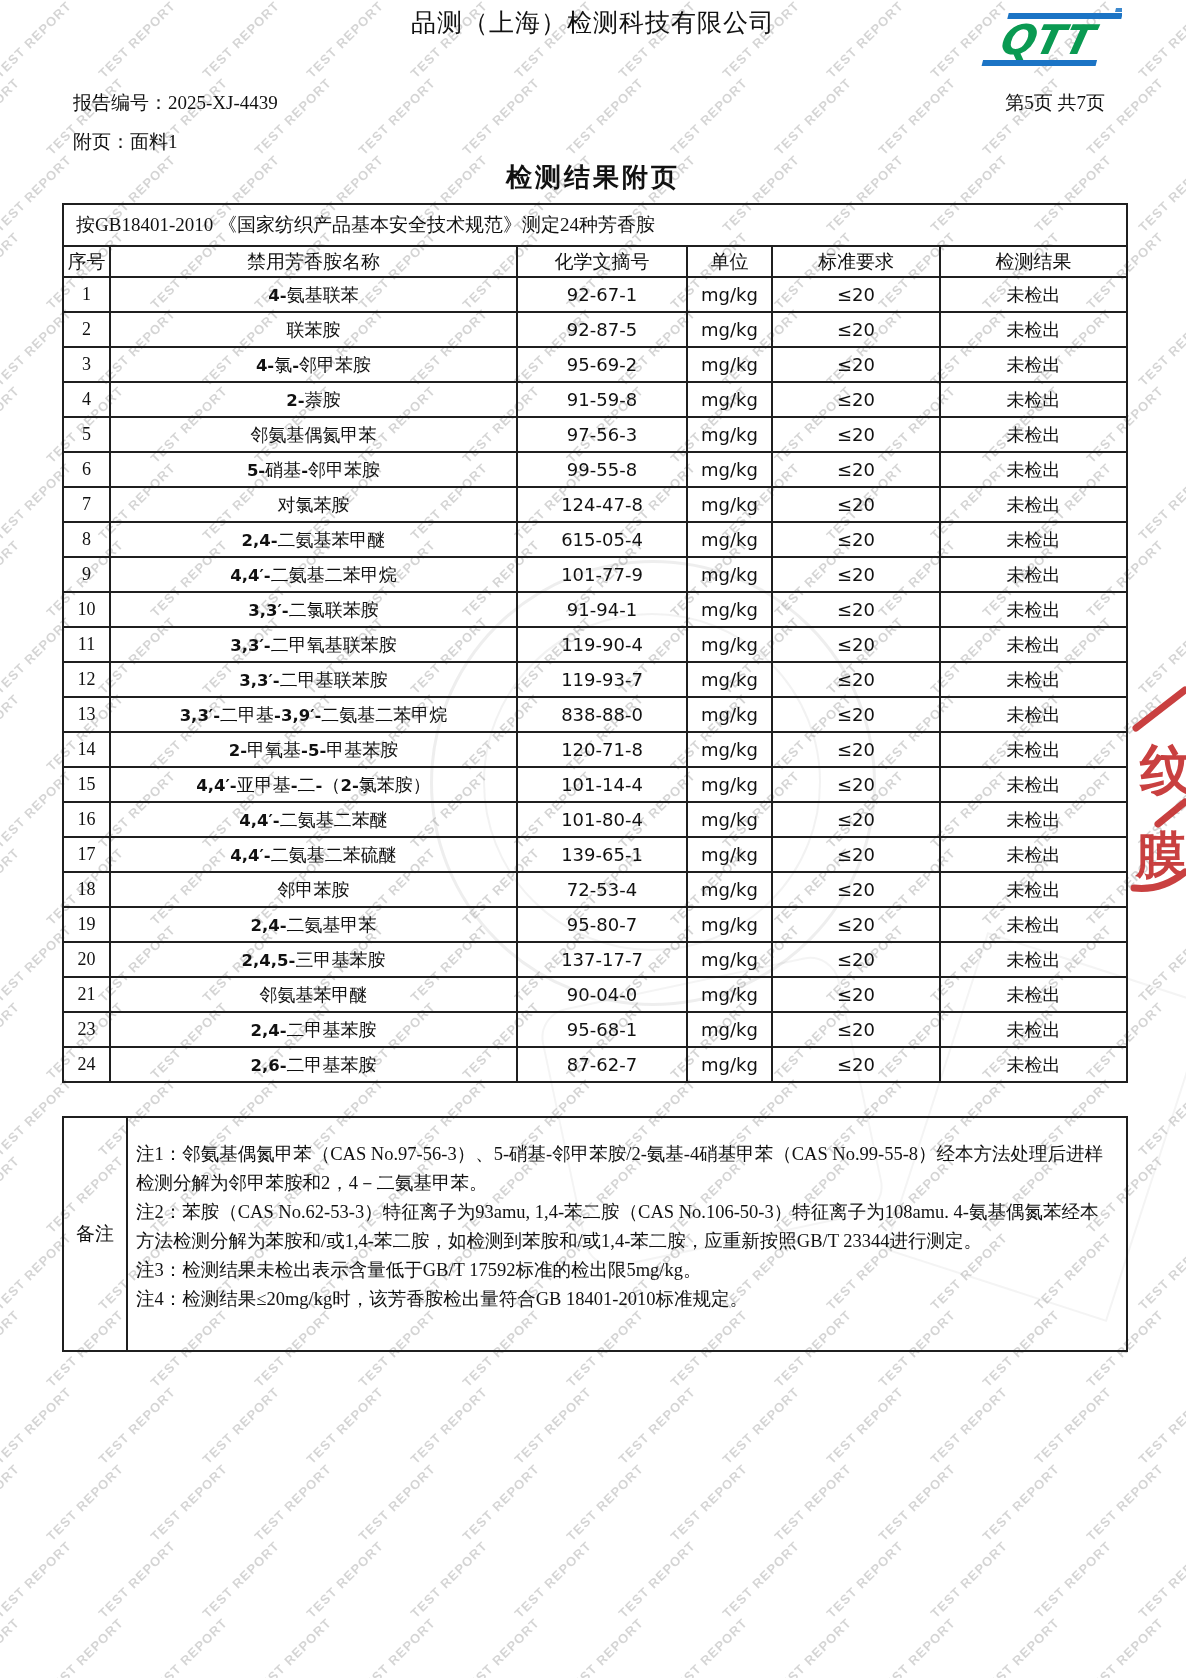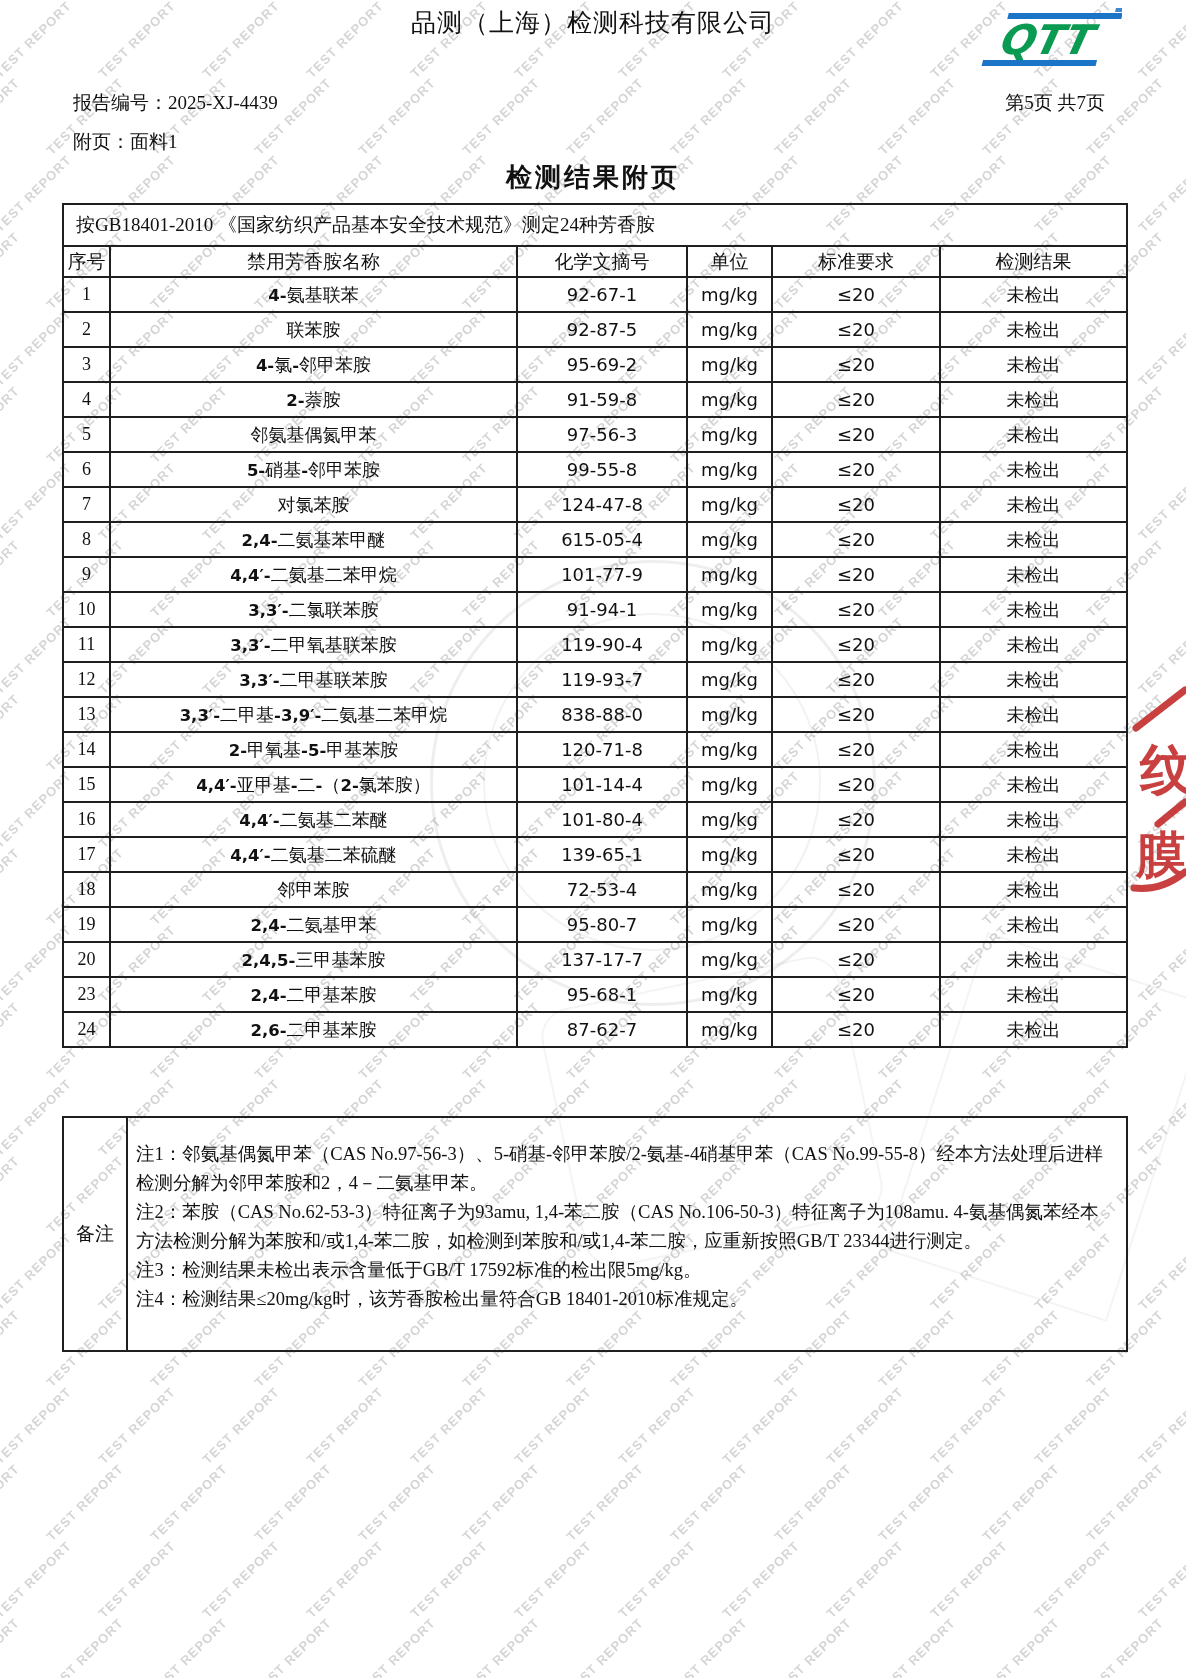--- a/index.html
+++ b/index.html
@@ -535,20 +535,28 @@
     </tr>
         <tr>
       <td class="col-no">20</td>
       <td class="col-name"><b class="num">2,4,5-</b>三甲基苯胺</td>
       <td class="col-cas">137-17-7</td>
       <td class="col-unit">mg/kg</td>
       <td class="col-limit">≤20</td>
       <td class="col-result">未检出</td>
     </tr>
         <tr>
+      <td class="col-no">21</td>
+      <td class="col-name">邻氨基苯甲醚</td>
+      <td class="col-cas">90-04-0</td>
+      <td class="col-unit">mg/kg</td>
+      <td class="col-limit">≤20</td>
+      <td class="col-result">未检出</td>
+    </tr>
+        <tr>
       <td class="col-no">23</td>
       <td class="col-name"><b class="num">2,4-</b>二甲基苯胺</td>
       <td class="col-cas">95-68-1</td>
       <td class="col-unit">mg/kg</td>
       <td class="col-limit">≤20</td>
       <td class="col-result">未检出</td>
     </tr>
         <tr>
       <td class="col-no">24</td>
       <td class="col-name"><b class="num">2,6-</b>二甲基苯胺</td>

